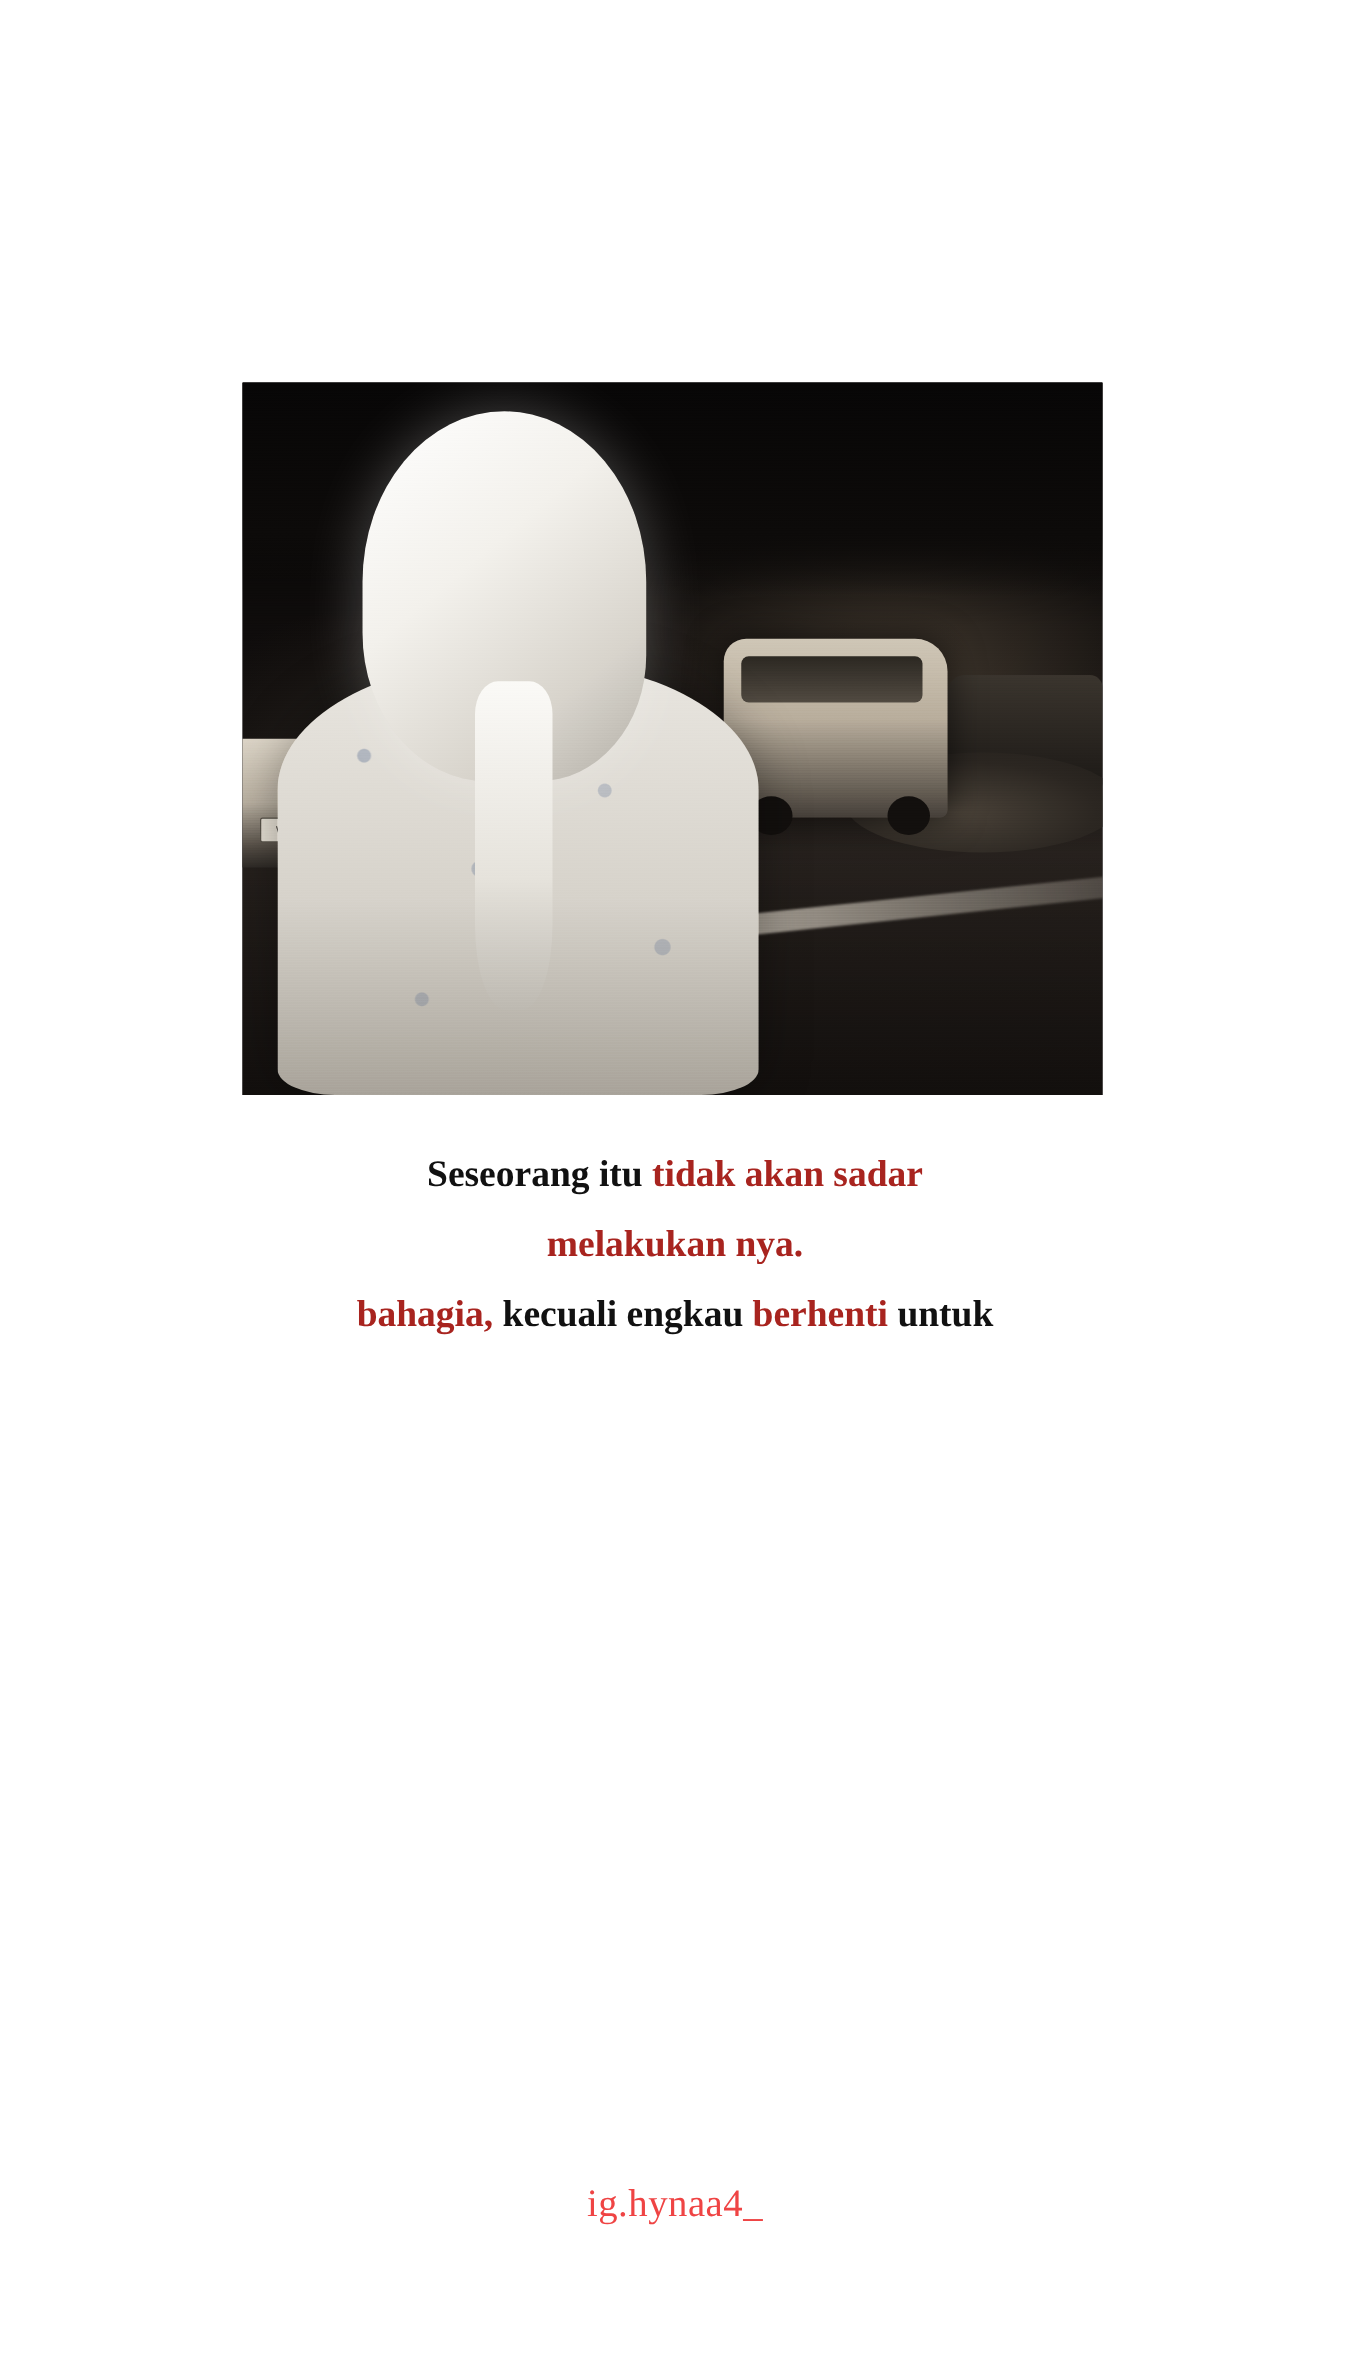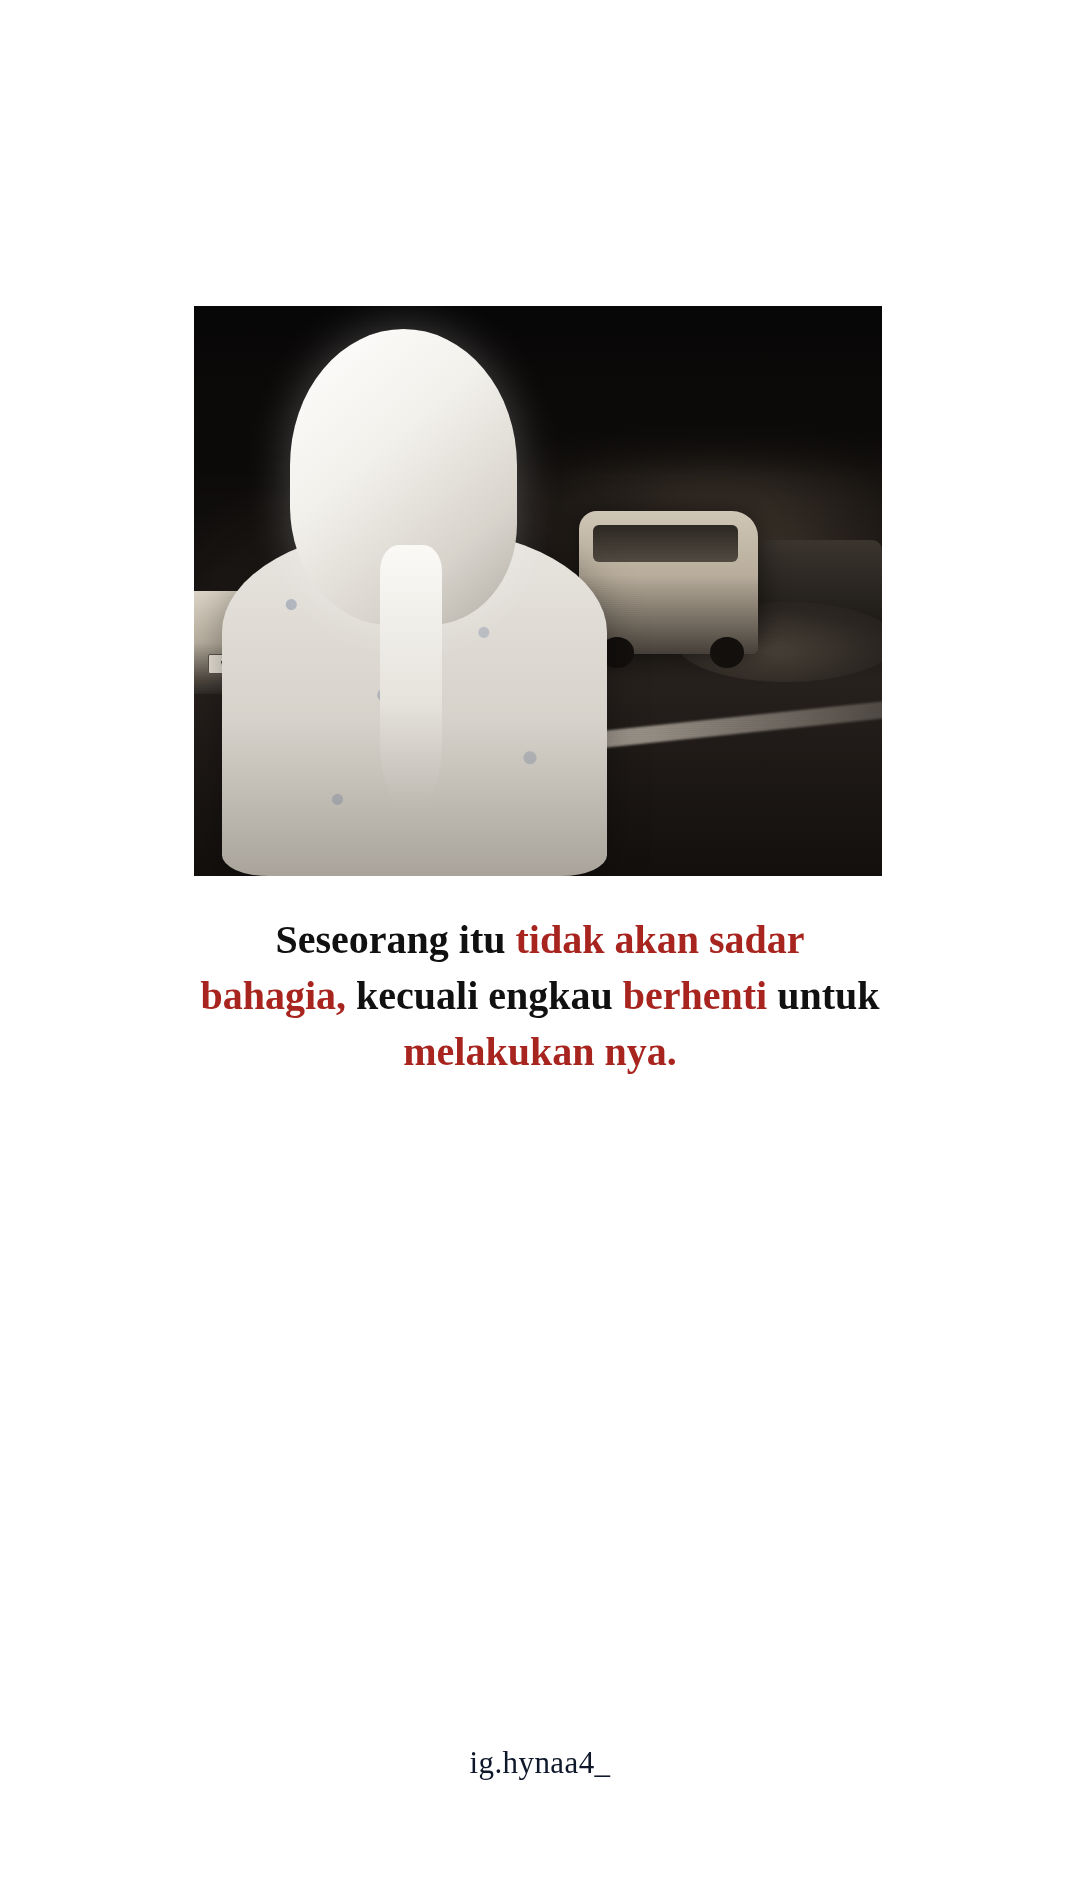--- a/index.html
+++ b/index.html
@@ -199,41 +199,41 @@
   }
 
   
   .quote {
     position: absolute;
     left: 0;
     right: 0;
     top: 912px;
     text-align: center;
     font-family: "Liberation Serif", serif;
-    font-size: 40px;
+    font-size: 30px;
     line-height: 56px;
     color: #111111;
     padding: 0 70px;
     box-sizing: border-box;
     font-weight: 700;
   }
   .quote .accent { color: #a8241f; }
   .quote .plain { color: #111111; }
   .quote .line { display: block; }
 
   
   .handle {
     position: absolute;
     left: 0;
     right: 0;
     top: 1745px;
     text-align: center;
     font-family: "Liberation Serif", serif;
     font-size: 31px;
-    color: #0f172a;
+    color: #ef4444;
     letter-spacing: 0.4px;
   }
 </style>
 </head>
 <body>
 
 <div class="poster">
 
   <div class="photo-frame">
     <div class="photo">
@@ -252,22 +252,22 @@
       <div class="hijab-tail"></div>
       <div class="grain"></div>
     </div>
   </div>
 
   <div class="quote">
     <span class="line">
       <span class="plain">Seseorang itu </span><span class="accent">tidak akan sadar</span>
     </span>
     <span class="line">
+      <span class="accent">melakukan nya.</span>
+    </span>
+    <span class="line">
       <span class="accent">bahagia,</span><span class="plain"> kecuali engkau </span><span class="accent">berhenti</span><span class="plain"> untuk</span>
     </span>
-    <span class="line">
-      <span class="accent">melakukan nya.</span>
-    </span>
   </div>
 
   <div class="handle">ig.hynaa4_</div>
 
 </div>
 
 </body></html>

